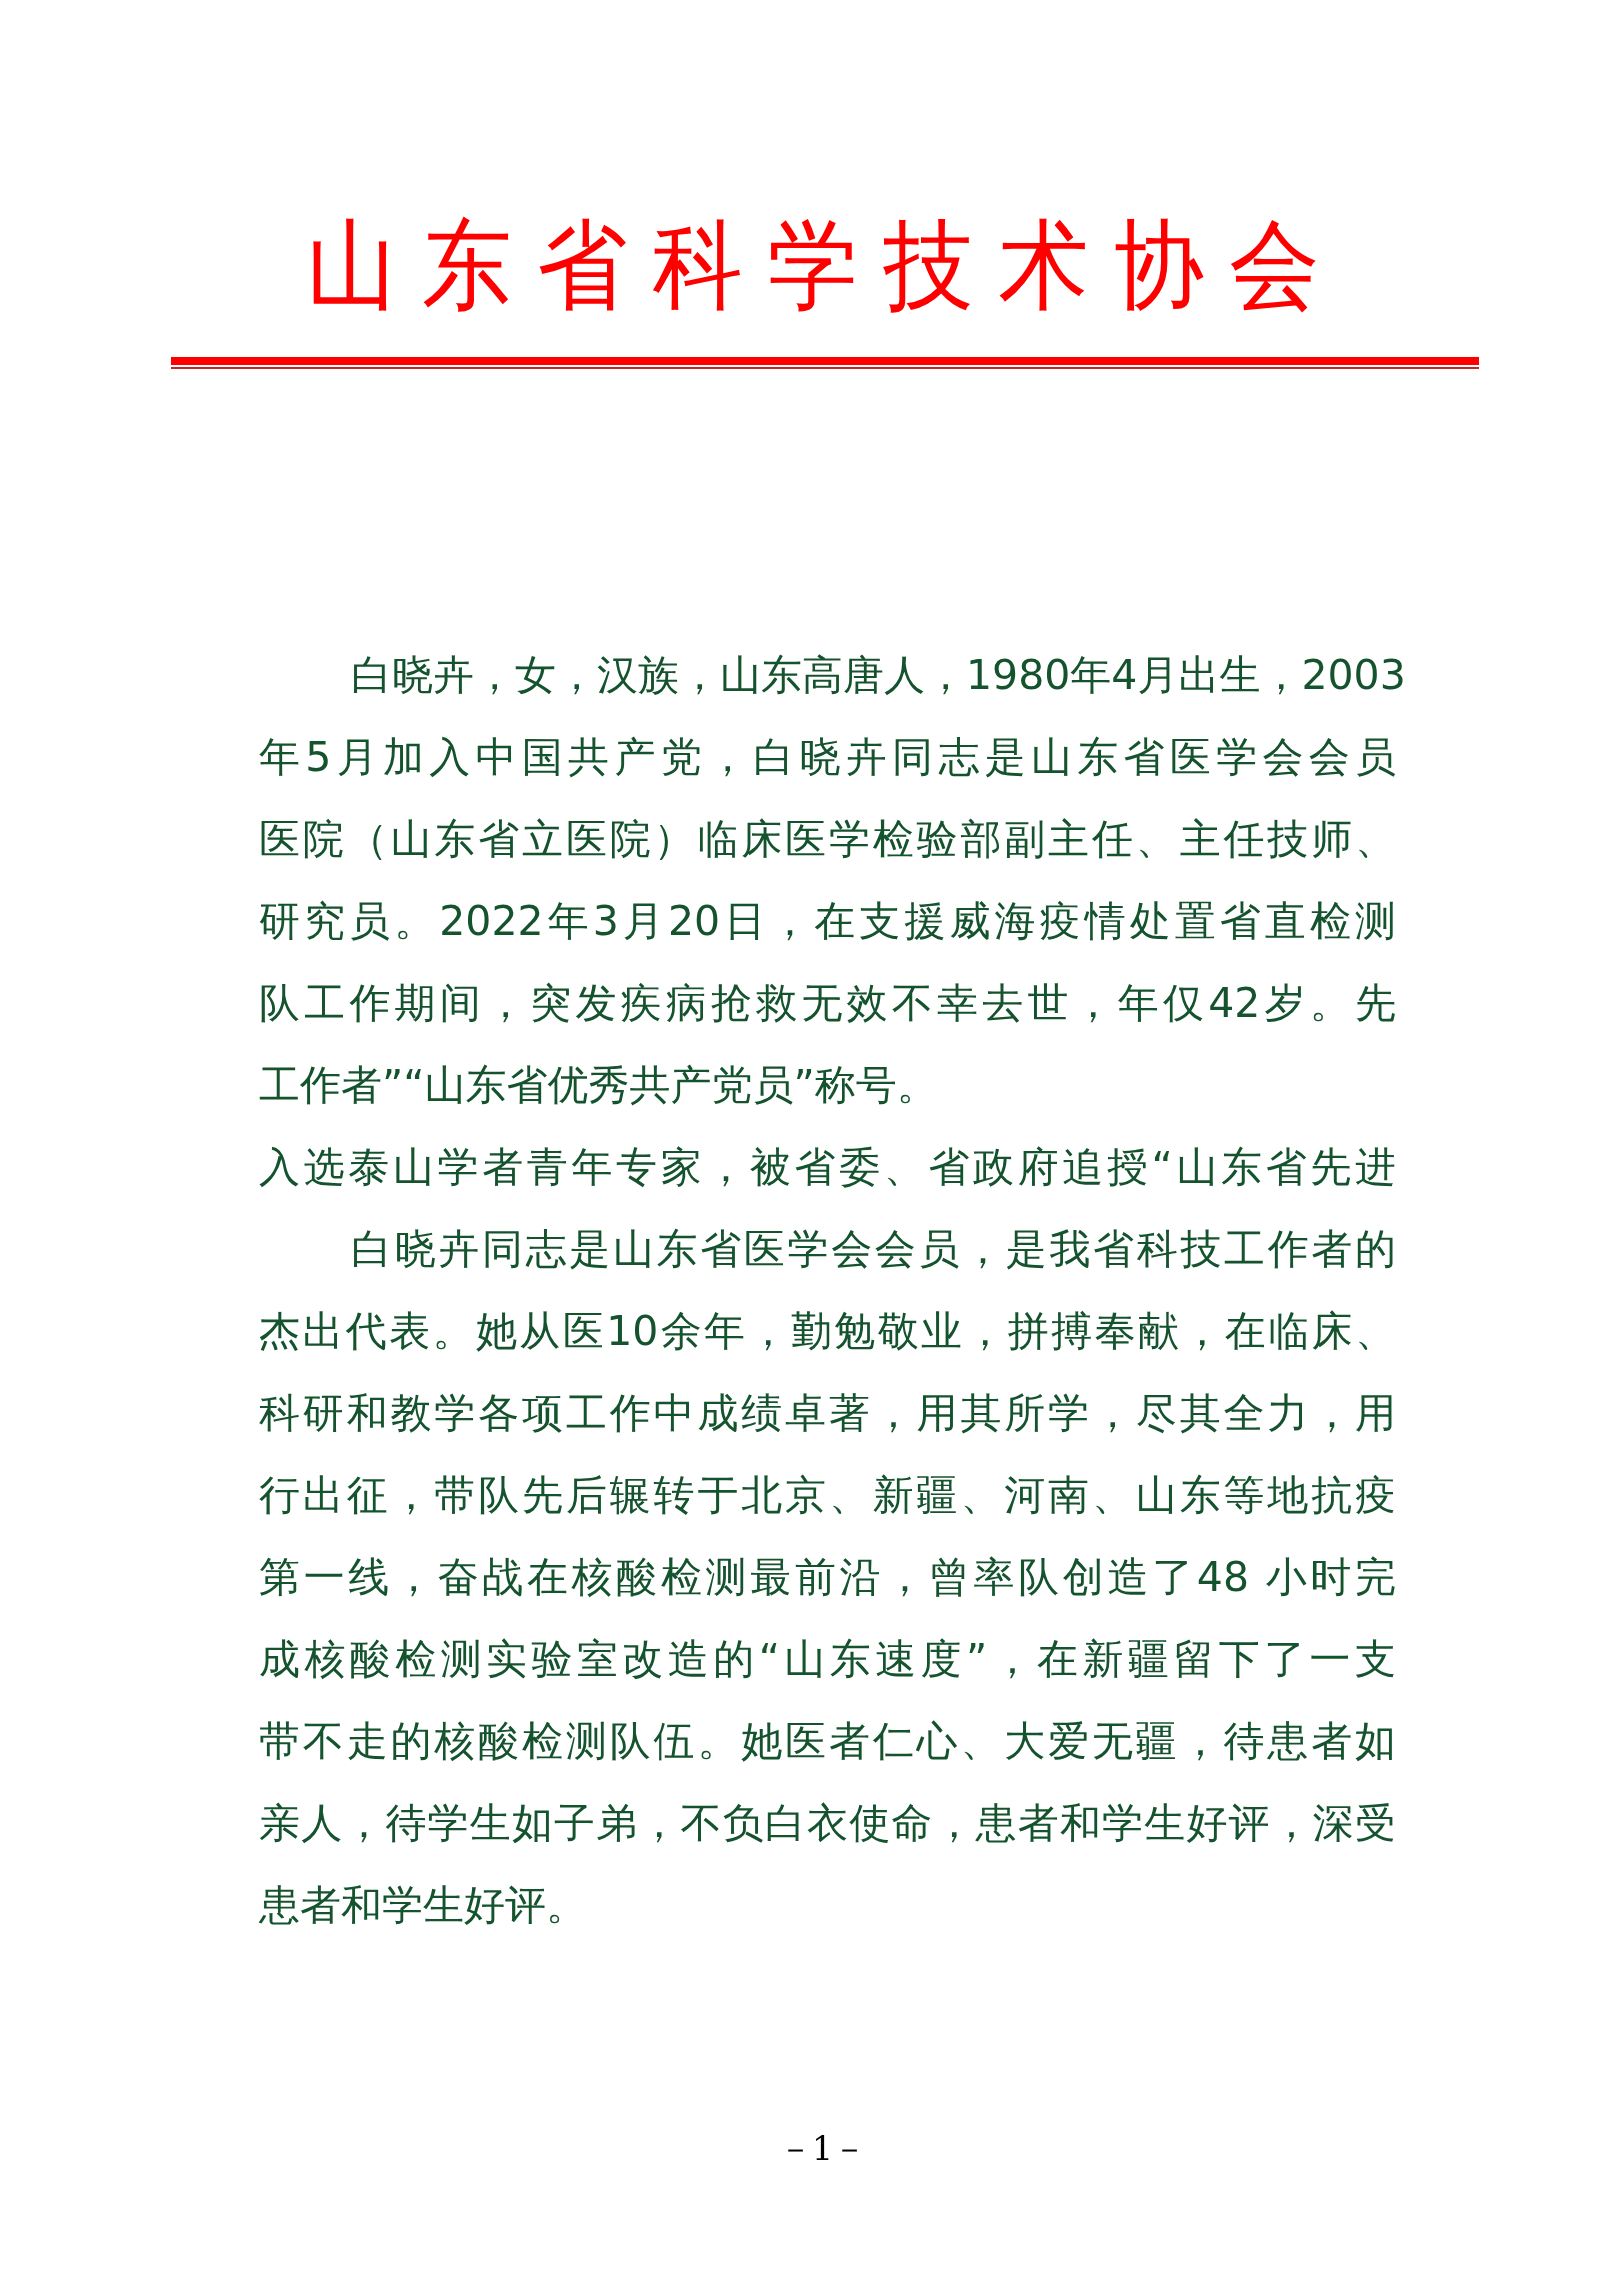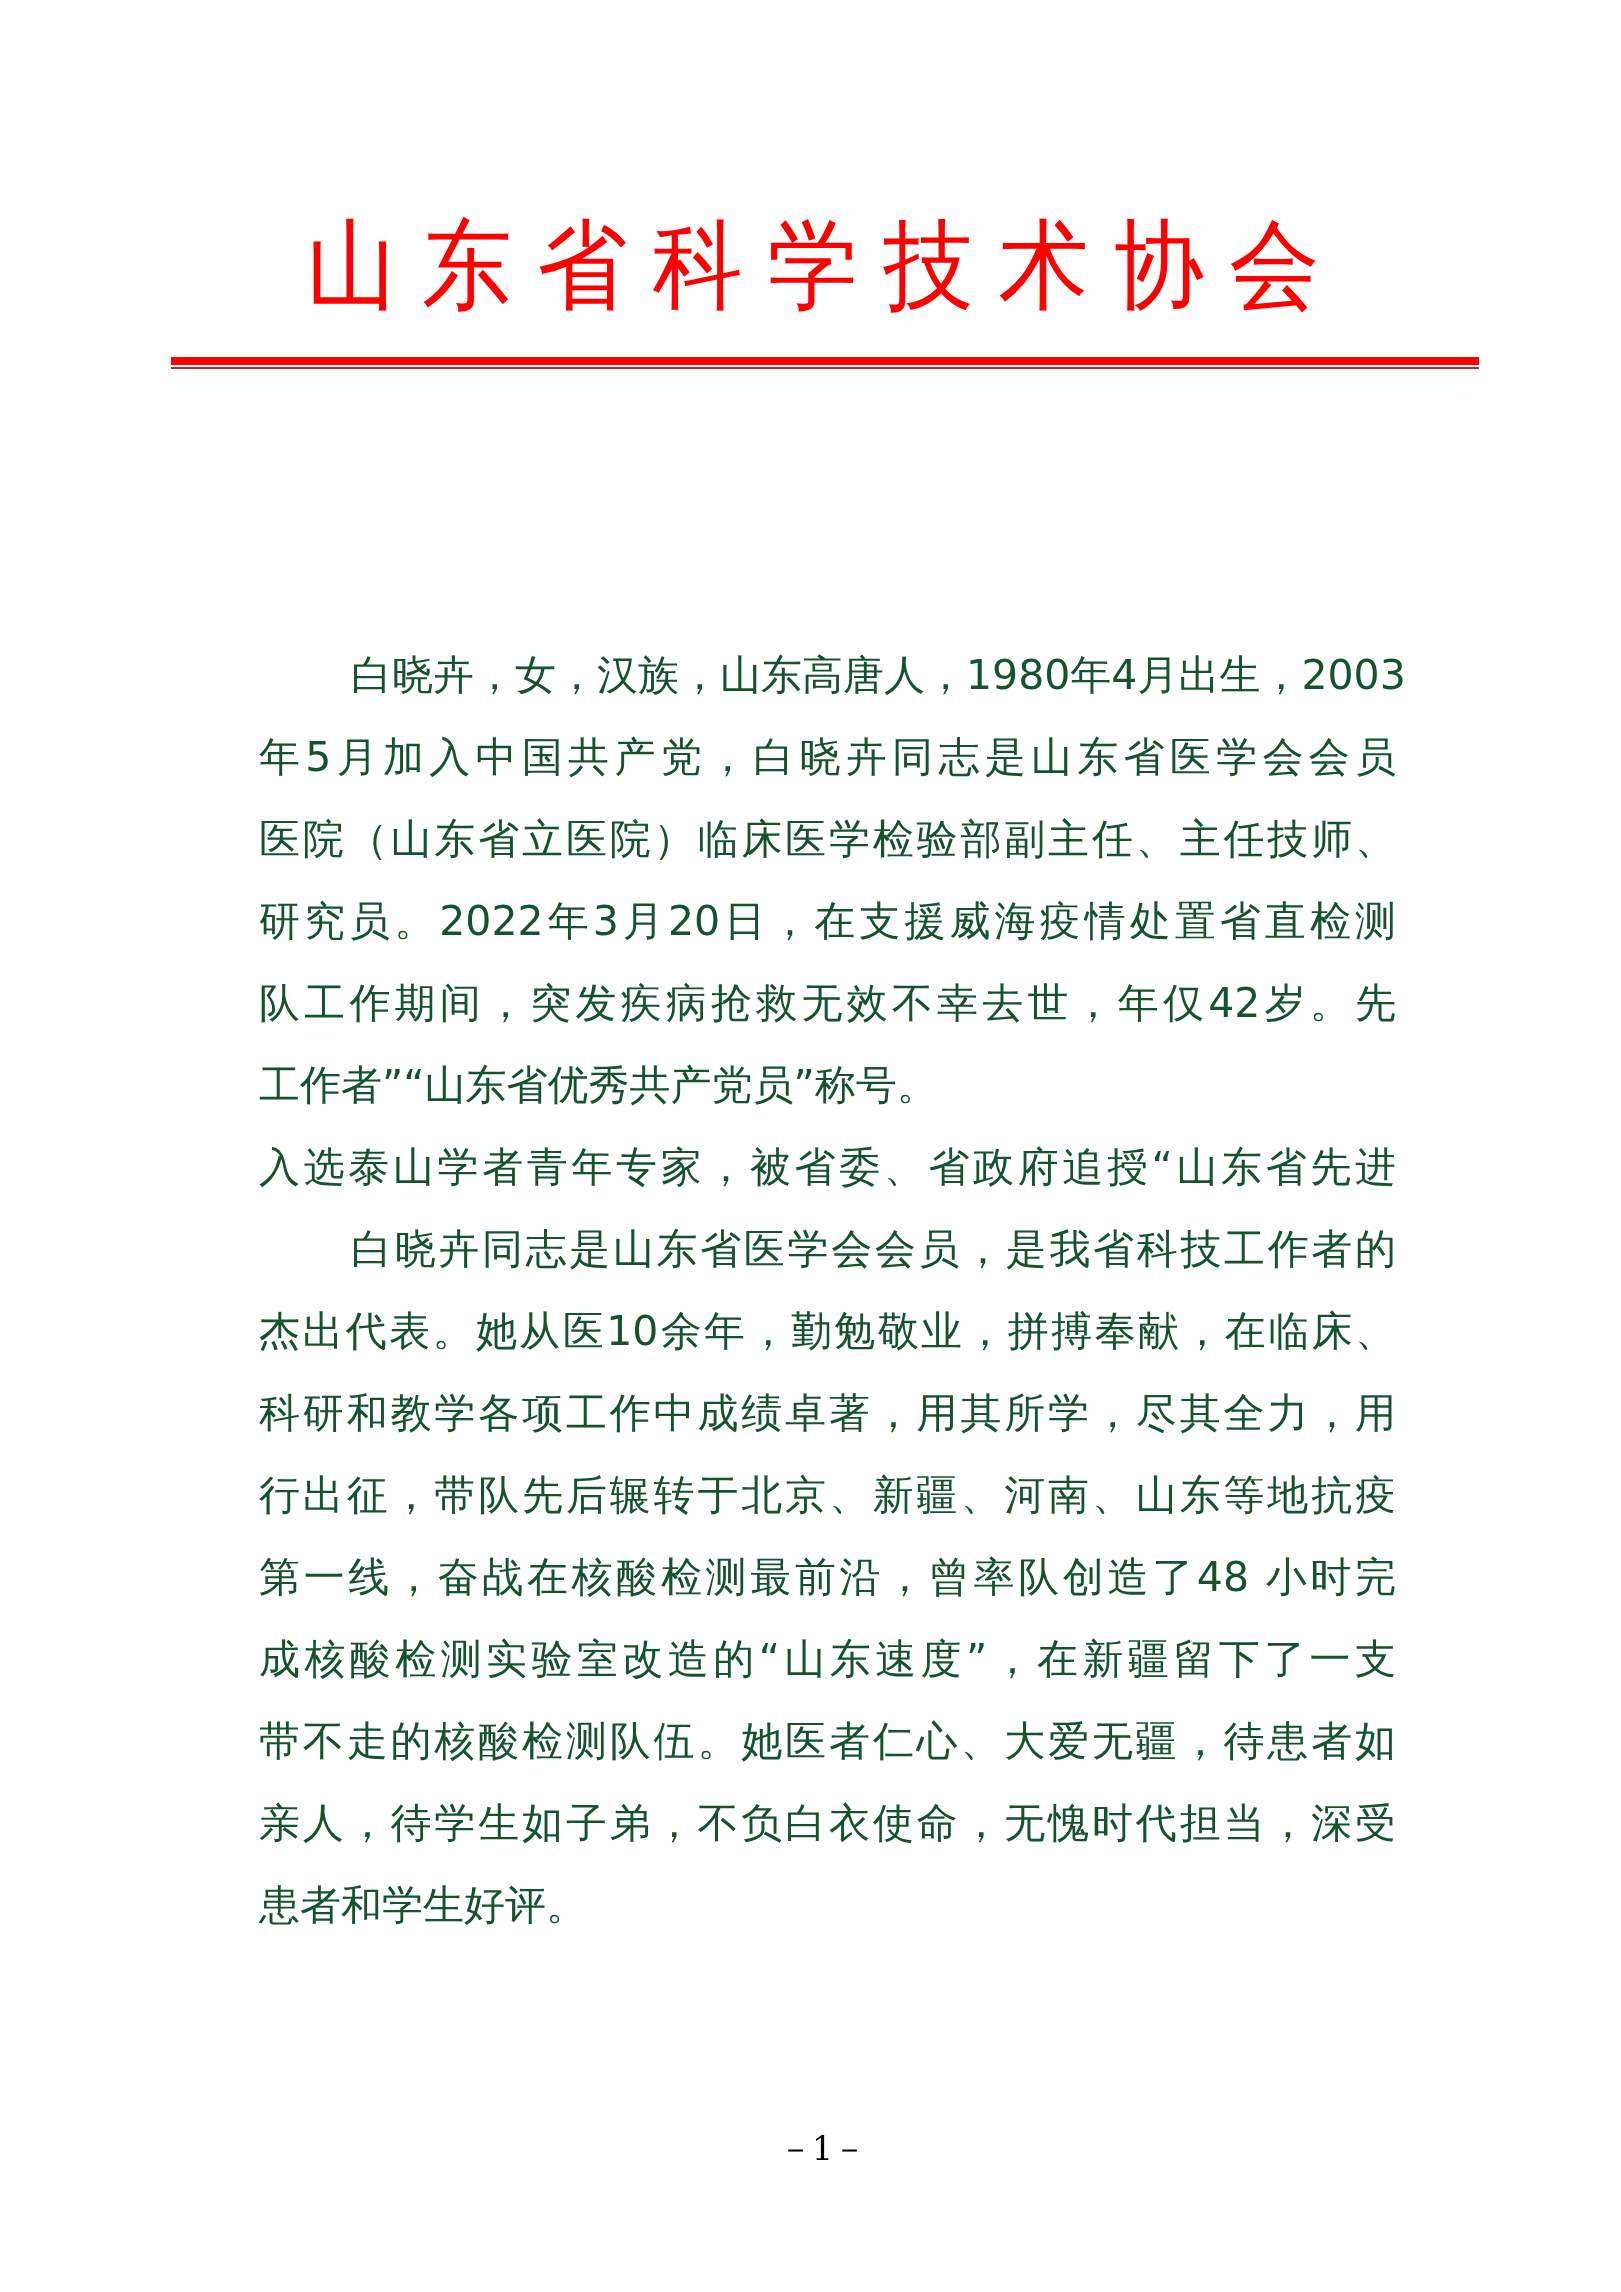--- a/index.html
+++ b/index.html
@@ -53,20 +53,20 @@
       <span class="line">入选泰山学者青年专家，被省委、省政府追授“山东省先进</span>
     </div>
     <div>
       <span class="line indent">白晓卉同志是山东省医学会会员，是我省科技工作者的</span>
       <span class="line">杰出代表。她从医10余年，勤勉敬业，拼搏奉献，在临床、</span>
       <span class="line">科研和教学各项工作中成绩卓著，用其所学，尽其全力，用</span>
       <span class="line">行出征，带队先后辗转于北京、新疆、河南、山东等地抗疫</span>
       <span class="line">第一线，奋战在核酸检测最前沿，曾率队创造了48 小时完</span>
       <span class="line">成核酸检测实验室改造的“山东速度”，在新疆留下了一支</span>
       <span class="line">带不走的核酸检测队伍。她医者仁心、大爱无疆，待患者如</span>
-      <span class="line">亲人，待学生如子弟，不负白衣使命，无愧时代担当，深受</span>
+      <span class="line">亲人，待学生如子弟，不负白衣使命，患者和学生好评，深受</span>
       <span class="line last">患者和学生好评。</span>
     </div>
   </div>
 
   <div class="page-number">－1－</div>
 </div>
 
 
 </body></html>

